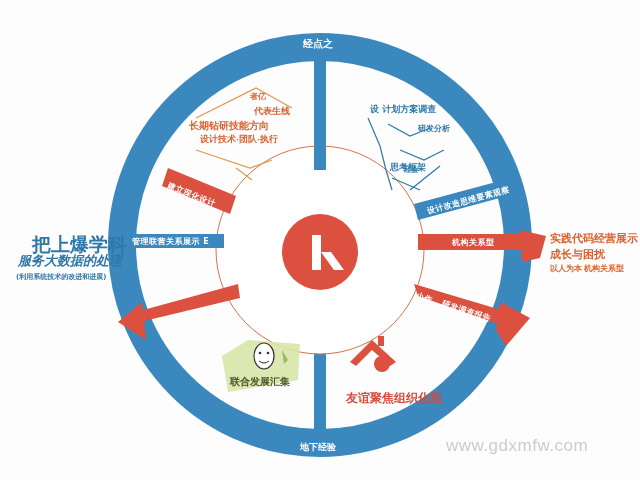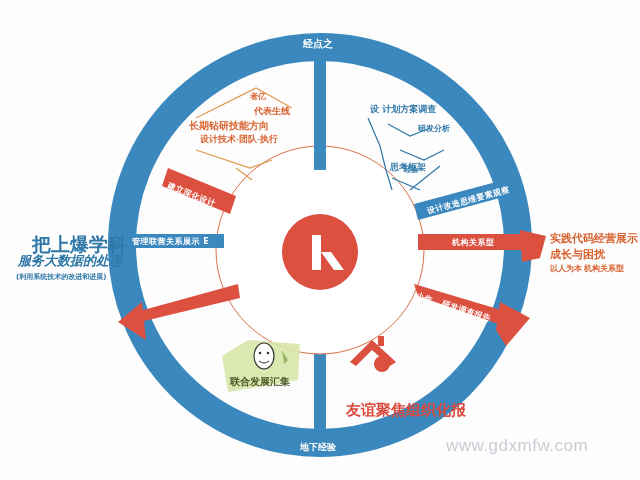--- a/index.html
+++ b/index.html
@@ -110,15 +110,15 @@
 
 <div class="banner-text" style="left:170px; top:180px; transform: rotate(22deg); transform-origin: left top;">建立深化设计</div>
 <div class="banner-text" style="left:132px; top:236px;">管理联营关系展示 E</div>
 <div class="banner-text" style="left:426px; top:206px; transform: rotate(-15deg); transform-origin: left top;">设计改造思维要素观察</div>
 <div class="banner-text" style="left:452px; top:237px;">机构关系型</div>
 <div class="banner-text" style="left:418px; top:290px; transform: rotate(18deg); transform-origin: left top;">小作</div>
 <div class="banner-text" style="left:444px; top:298px; transform: rotate(18deg); transform-origin: left top;">研发调查报告</div>
 
 <div class="label" style="left:230px; top:376px; font-size:10px; color:#4a5a2a;">联合发展汇集</div>
 
-<div class="label txt-red" style="left:346px; top:402px; font-size:15px;">友谊聚焦组织化报</div>
+<div class="label txt-red" style="left:346px; top:392px; font-size:12px;">友谊聚焦组织化报</div>
 
 <div class="watermark">www.gdxmfw.com</div>
 
 </body></html>

